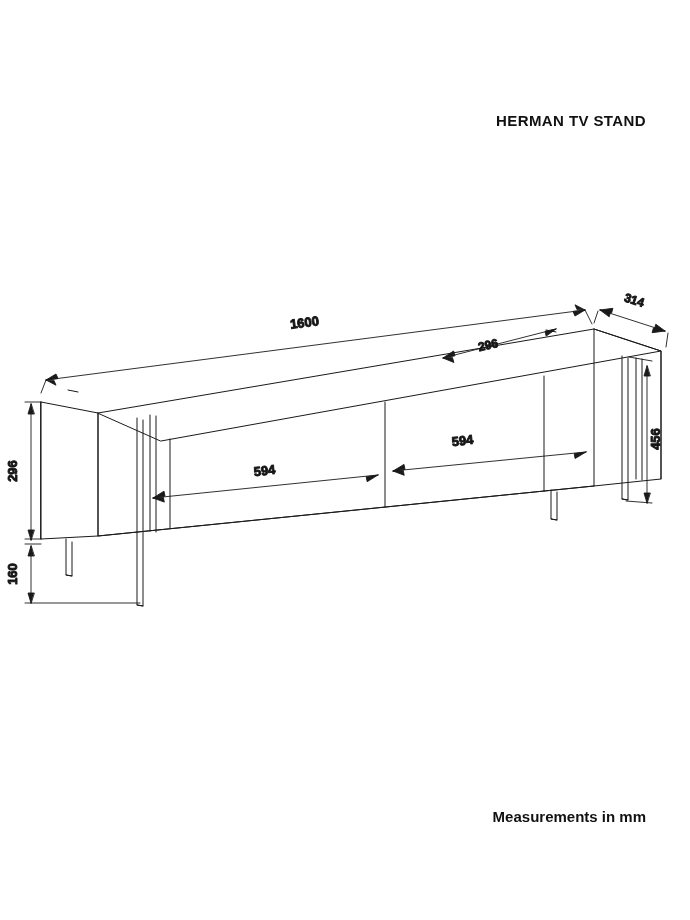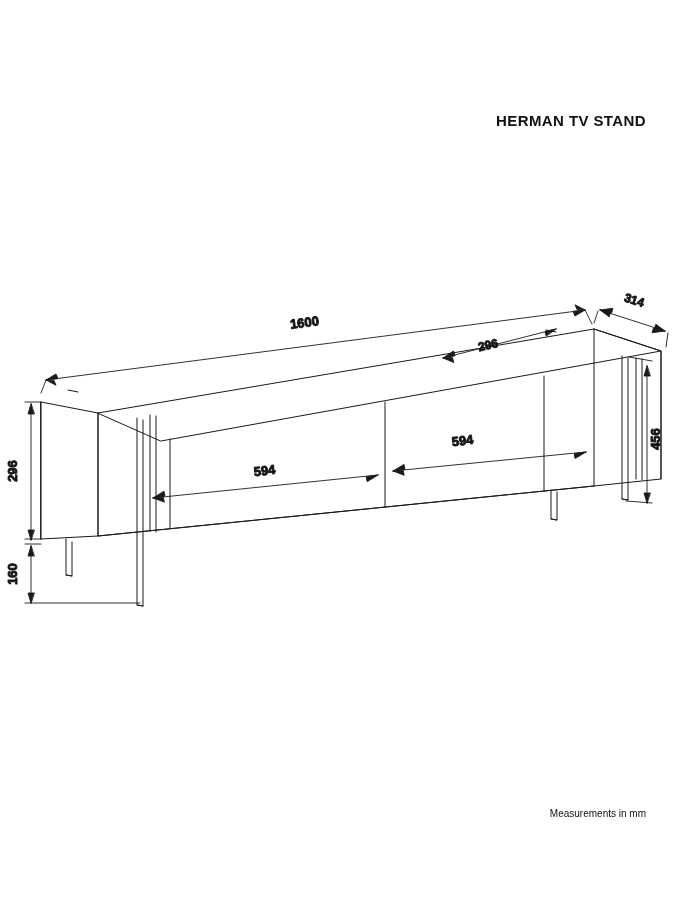--- a/index.html
+++ b/index.html
@@ -28,22 +28,22 @@
     font-size: 15px;
     font-weight: bold;
     letter-spacing: 0.4px;
     color: #111;
     white-space: nowrap;
   }
   .footnote {
     position: absolute;
     right: 44px;
     top: 799px;
-    font-size: 10px;
-    font-weight: normal;
+    font-size: 15px;
+    font-weight: bold;
     color: #111;
     white-space: nowrap;
   }
   svg.drawing {
     position: absolute;
     left: 0; top: 0;
     width: 690px;
     height: 920px;
   }
   .dimtext {

